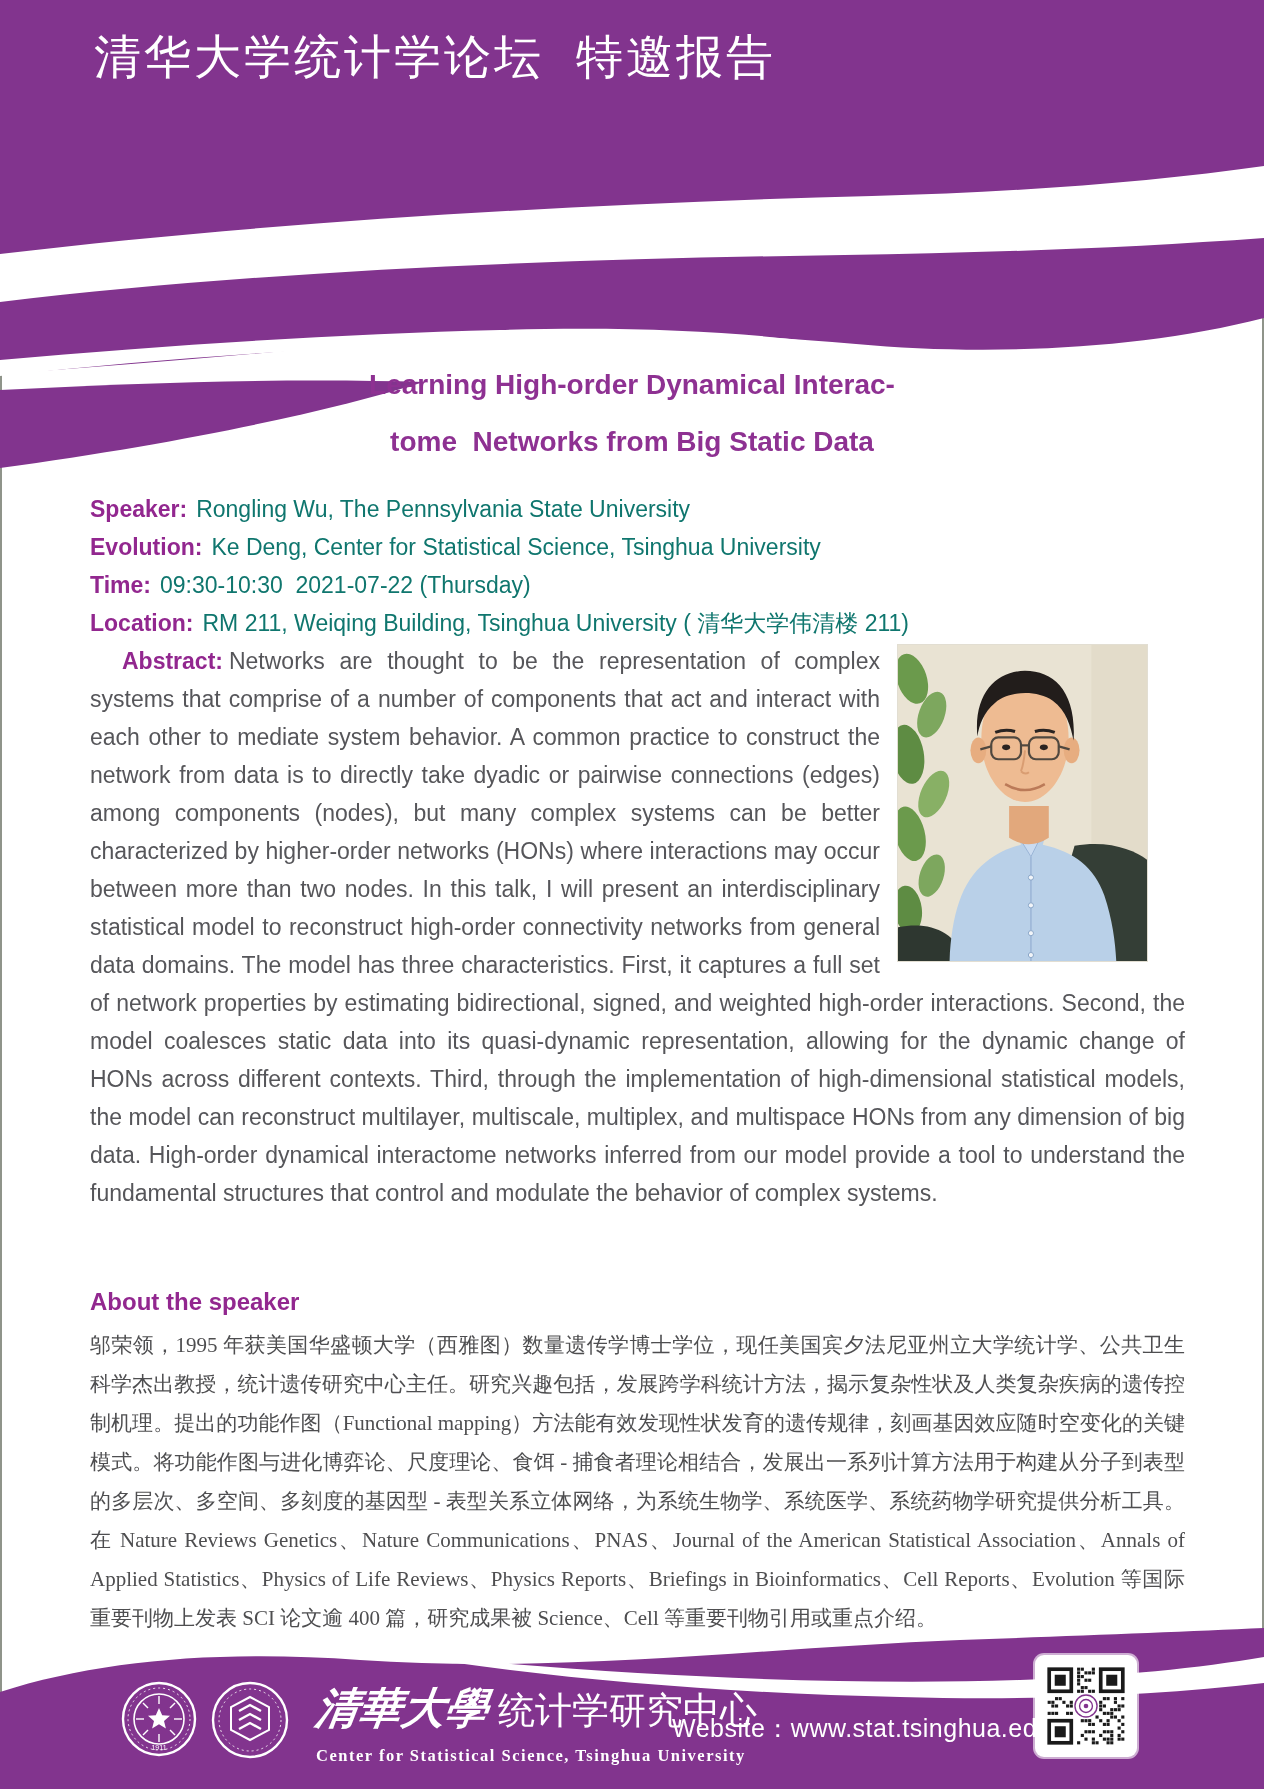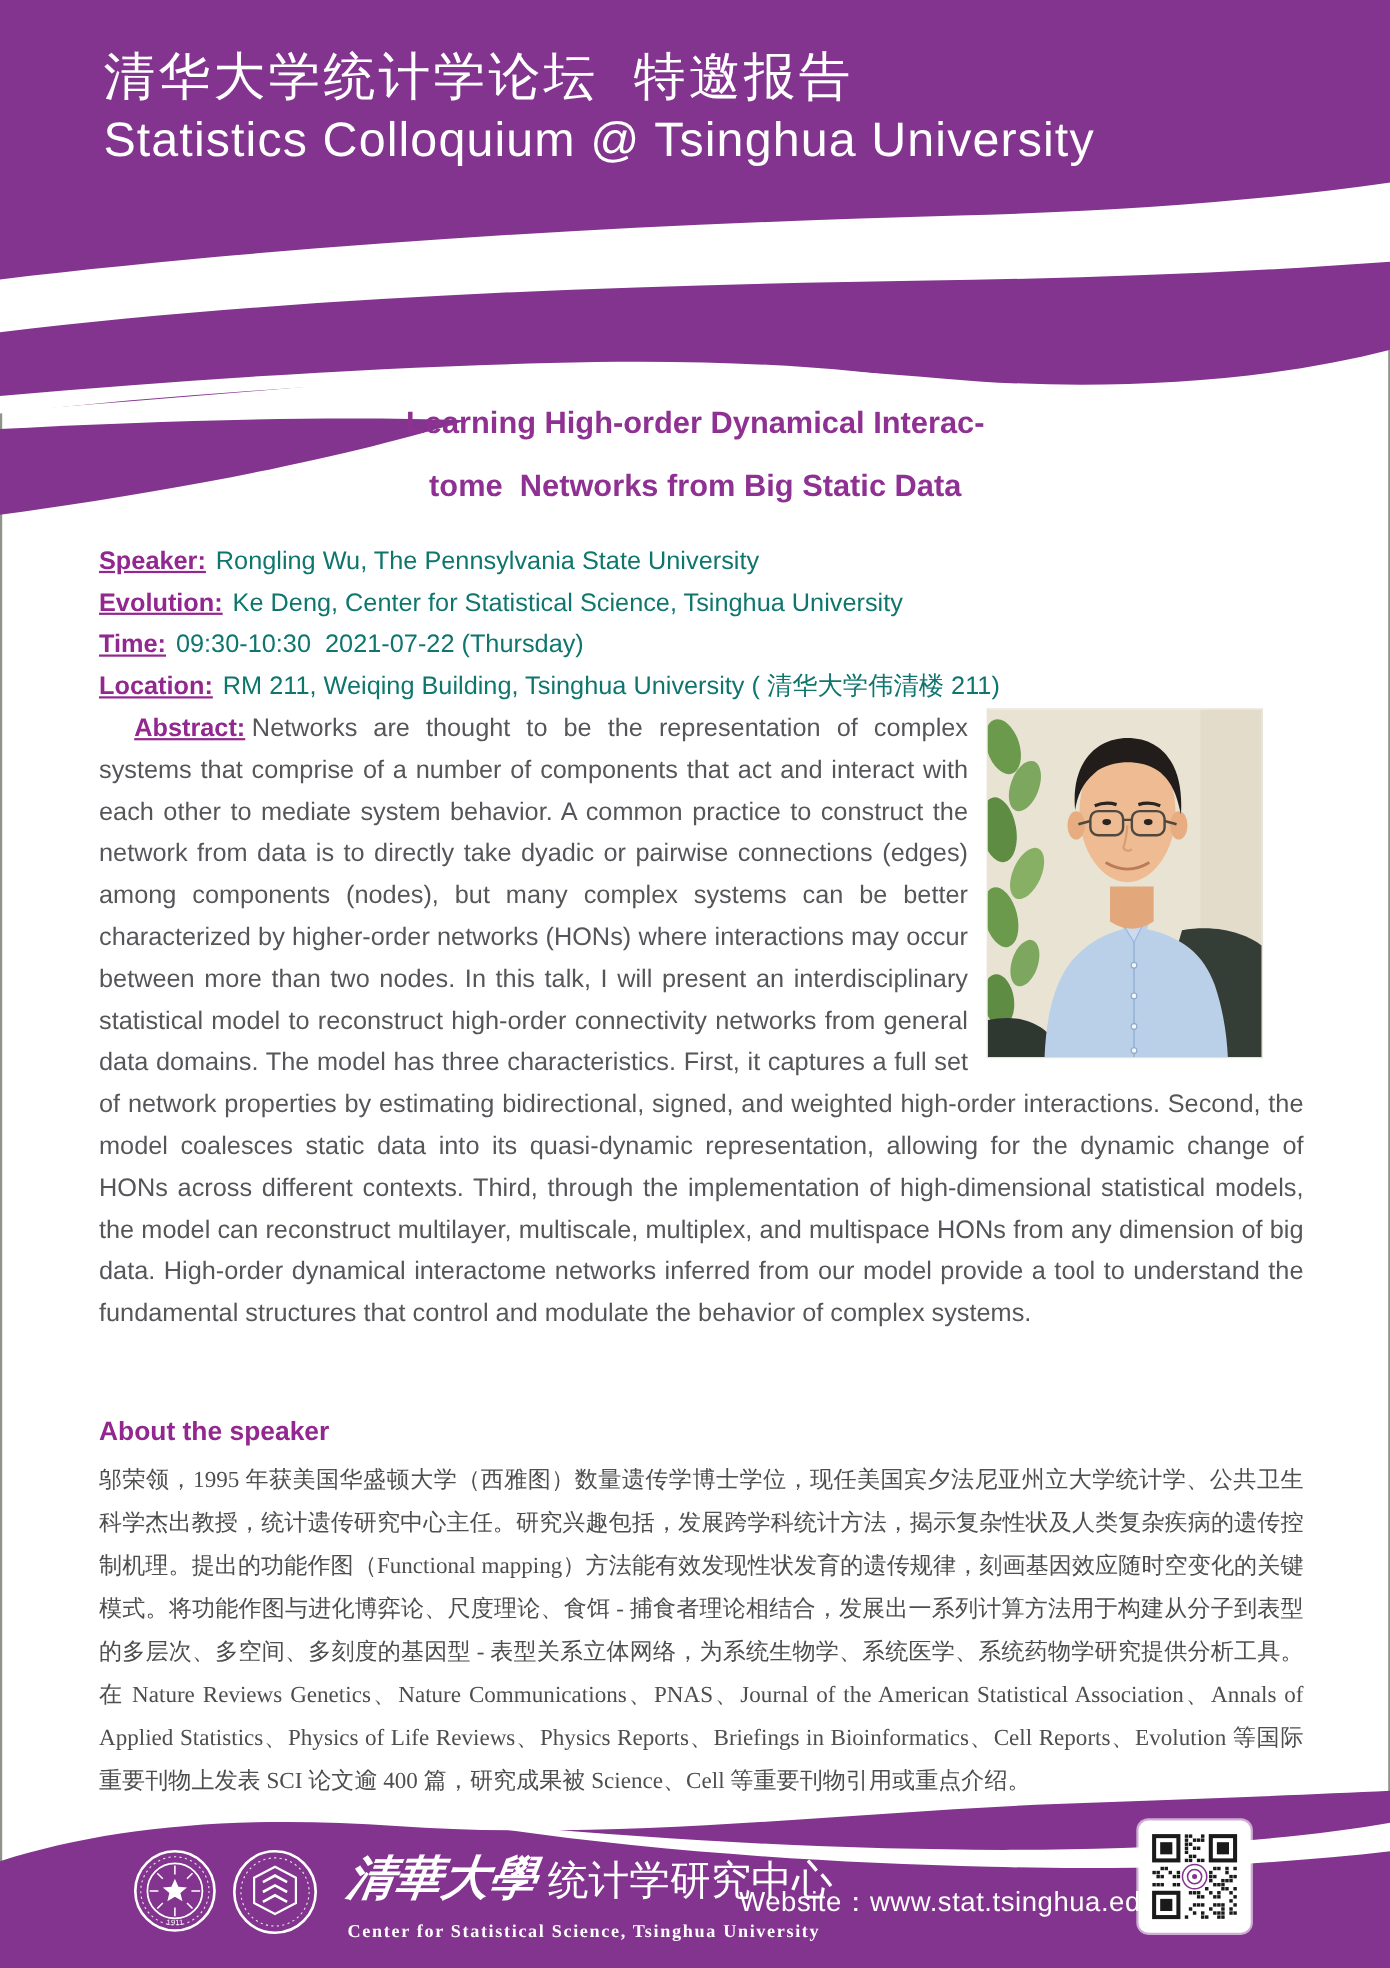--- a/index.html
+++ b/index.html
@@ -4,31 +4,31 @@
 <style>
   html,body{margin:0;padding:0;background:#cfcfcf;}
   .poster{
     position:relative;width:1264px;height:1789px;background:#ffffff;
     overflow:hidden;font-family:"Liberation Sans","DejaVu Sans",sans-serif;
     box-shadow:inset 0 0 0 2px #8f948a;margin:0 auto;
   }
   svg{display:block}
   
   .wave-top{position:absolute;top:0;left:0;z-index:1}
-  .header-text{position:absolute;top:40px;left:94px;z-index:2;color:#fff;}
+  .header-text{position:absolute;top:28px;left:94px;z-index:2;color:#fff;}
   .header-zh{font-size:47px;letter-spacing:3px;font-weight:400;line-height:1.25;white-space:pre;}
   .header-en{font-size:44px;font-weight:300;letter-spacing:1px;margin-top:4px;white-space:pre;}
   
   .talk-title{position:absolute;top:356px;left:0;width:100%;z-index:2;text-align:center;
     color:#8e3192;font-weight:bold;font-size:28px;line-height:57px;}
   .title-line{white-space:pre;}
   
   .content{position:absolute;top:490px;left:90px;width:1095px;z-index:2;color:#56565a;}
   .meta-row{font-size:23px;line-height:38px;white-space:pre-wrap;}
-  .meta-label{color:#92278f;font-weight:bold;margin-right:9px;text-decoration:underline;}
+  .meta-label{color:#92278f;font-weight:bold;margin-right:9px;}
   .meta-value{color:#0f766e;}
   .meta-value.bold{color:#414144;font-weight:bold;}
   .abstract{font-size:23px;line-height:38px;text-align:justify;margin-top:0;}
   .abstract .meta-label{margin-right:6px;margin-left:32px;}
   .photo{float:right;width:251px;height:318px;margin:2px 37px 10px 17px;
     border:1px solid #e2ded2;box-sizing:border-box;}
   
   .about{position:absolute;top:1256px;left:90px;width:1095px;z-index:2;margin-top:32px;}
   .about-heading{color:#92278f;font-weight:bold;font-size:24px;margin:0 0 10px 0;}
   .bio{font-family:"Liberation Serif","DejaVu Serif",serif;color:#4e4e50;font-size:21px;
@@ -56,21 +56,20 @@
 
   <svg class="wave-top" width="1264" height="480" viewBox="0 0 1264 480">
     <path fill="#82348e" d="M0,0 H1264 V318 C1140,350 985,356 856,344 C690,329 540,328 408,340 C278,352 136,364 0,374 Z"></path>
     <path fill="#ffffff" d="M0,254 C270,222 570,204 872,196 C1020,192 1152,182 1264,166 L1264,238 C1128,248 984,253 844,255 C566,259 266,270 0,302 Z"></path>
     <path fill="#ffffff" d="M858,348 C760,332 640,326 500,330 C340,334 170,345 0,360 L0,376 C170,357 340,346 500,344 C640,342 772,343 858,348 Z"></path>
     <path fill="#82348e" d="M0,390 C150,382 300,378 424,382 C330,411 190,442 0,468 Z"></path>
   </svg>
 
   <div class="header-text">
     <div class="header-zh">清华大学统计学论坛  特邀报告</div>
-    <div class="header-en">Statistics Colloquium @ Tsinghua University</div>
   </div>
 
   <div class="talk-title">
     <div class="title-line">Learning High-order Dynamical Interac-</div>
     <div class="title-line">tome  Networks from Big Static Data</div>
   </div>
 
   <div class="content">
     <div class="meta-row"><span class="meta-label">Speaker:</span><span class="meta-value">Rongling Wu, The Pennsylvania State University</span></div>
     <div class="meta-row"><span class="meta-label">Evolution:</span><span class="meta-value">Ke Deng, Center for Statistical Science, Tsinghua University</span></div>

